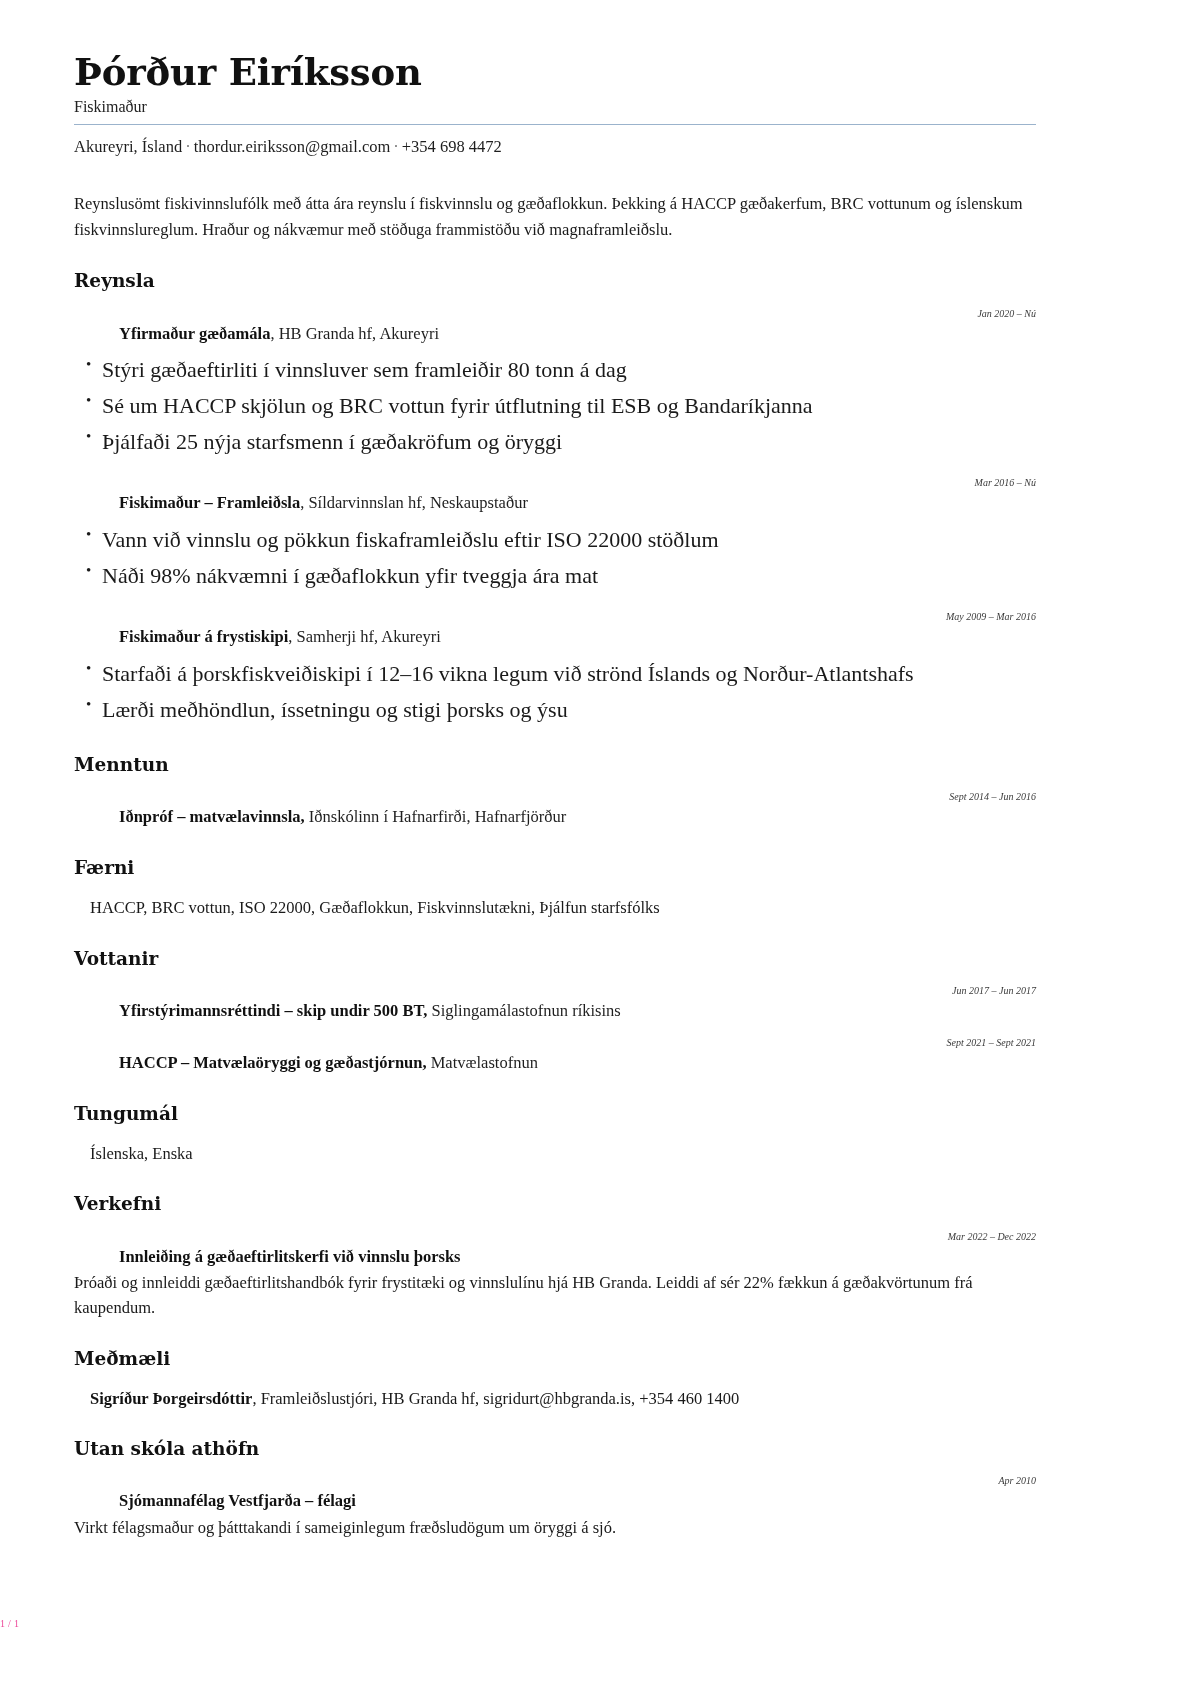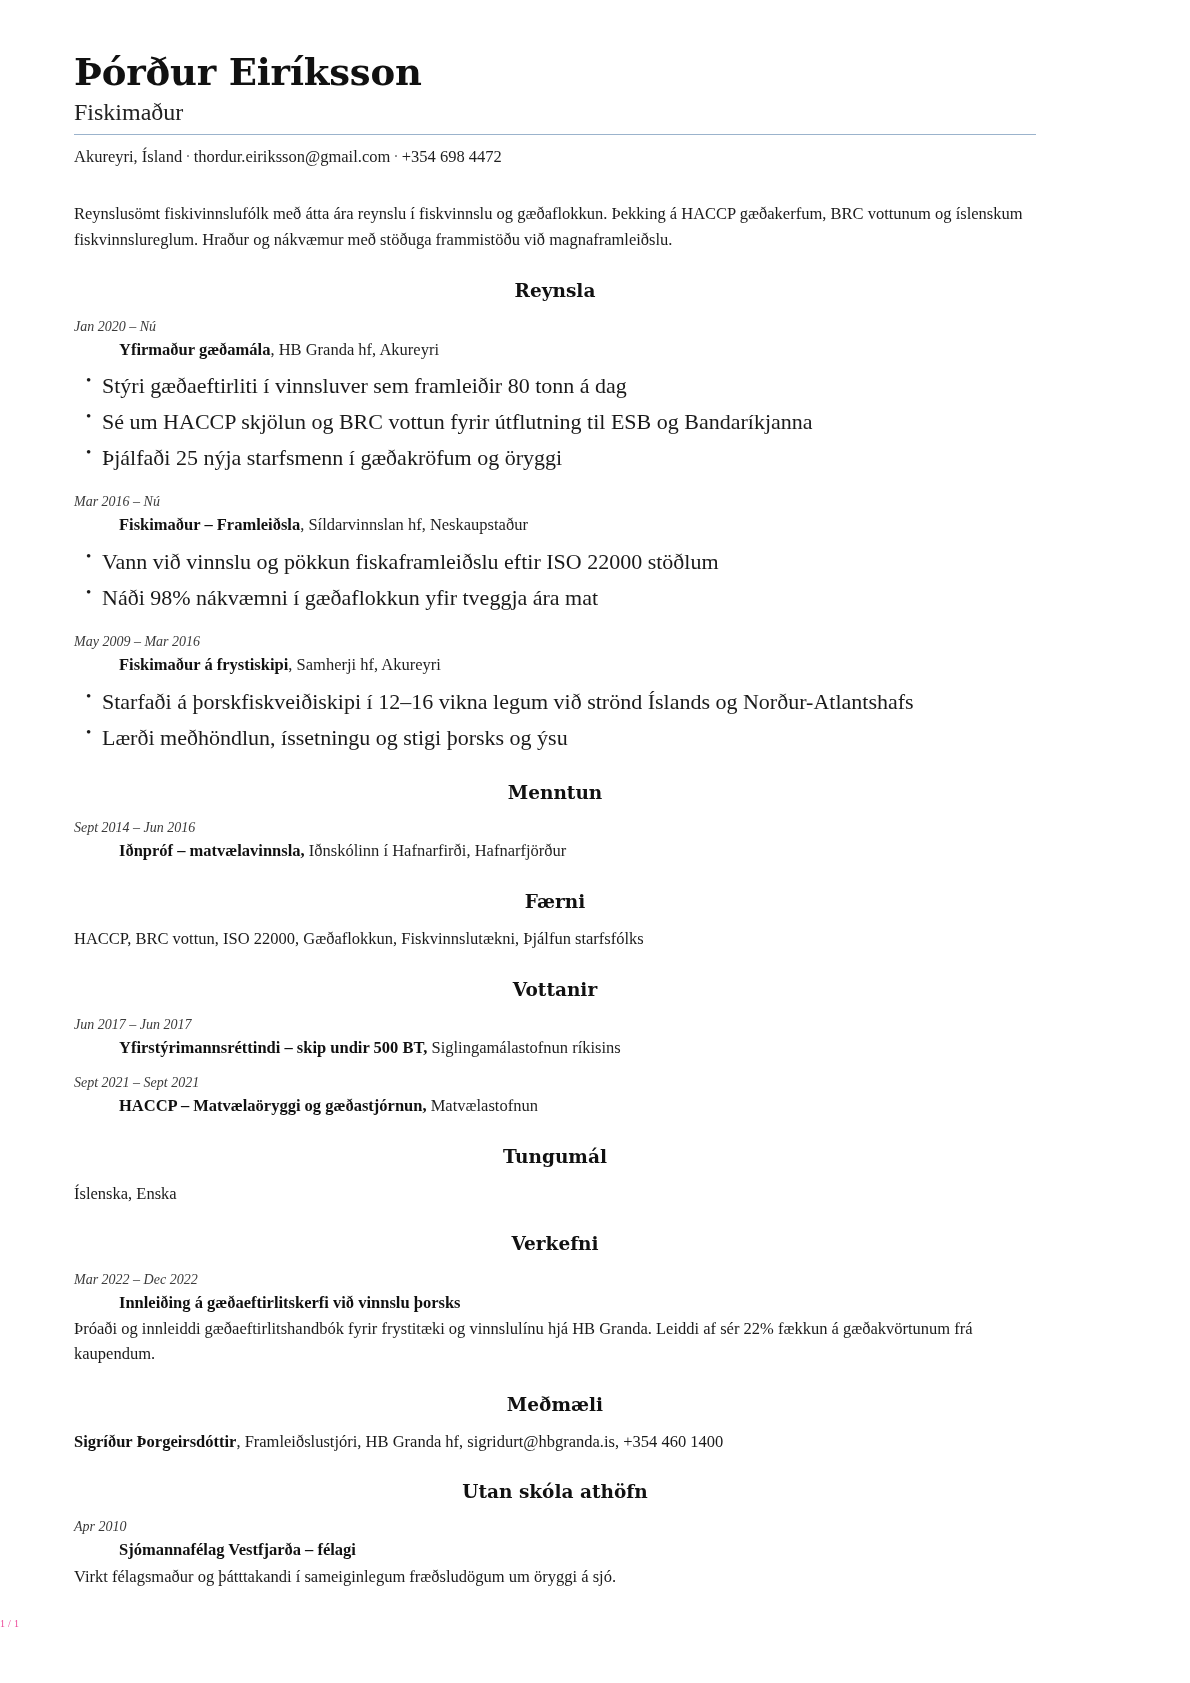--- a/index.html
+++ b/index.html
@@ -32,21 +32,21 @@
   .name {
     font-family: "DejaVu Serif", "Liberation Serif", serif;
     font-size: 37px;
     font-weight: bold;
     letter-spacing: -0.2px;
     line-height: 1.12;
     color: #111111;
     margin: 0 0 4px 0;
   }
   .headline {
-    font-size: 24px;
+    font-size: 16px;
     font-weight: normal;
     color: #222222;
     line-height: 1.25;
     margin: 0 0 7px 0;
   }
   .rule {
     border: 0;
     border-top: 1px solid #9bb3cc;
     margin: 0 0 10px 0;
     width: 100%;
@@ -75,34 +75,34 @@
   .section {
     margin-top: 27px;
   }
   .section-title {
     font-family: "DejaVu Serif", "Liberation Serif", serif;
     font-size: 18.5px;
     font-weight: bold;
     color: #111111;
     margin: 0 0 13px 0;
     line-height: 1.2;
-    text-align: center;
   }
   .entry {
     margin-bottom: 16px;
   }
   .entry:last-child {
     margin-bottom: 0;
   }
   .entry-date {
     font-style: italic;
-    font-size: 14px;
+    font-size: 10px;
     color: #3a3a3a;
     line-height: 1.5;
     margin: 0 0 1px 0;
+    text-align: right;
   }
   .entry-head {
     font-size: 16.5px;
     line-height: 1.5;
     color: #1a1a1a;
     margin: 0;
   }
   .entry-head .role {
     font-weight: bold;
     color: #111111;
@@ -136,21 +136,21 @@
     left: 12px;
     top: 0;
     font-size: 15px;
     color: #1a1a1a;
     line-height: 1.62;
   }
   .plain-line {
     font-size: 16.5px;
     line-height: 1.55;
     color: #1a1a1a;
-    margin: 0;
+    margin: 16px;
   }
   .ref-line .ref-name {
     font-weight: bold;
     color: #111111;
   }
 
   
   .entry.tight {
     margin-bottom: 11px;
   }

